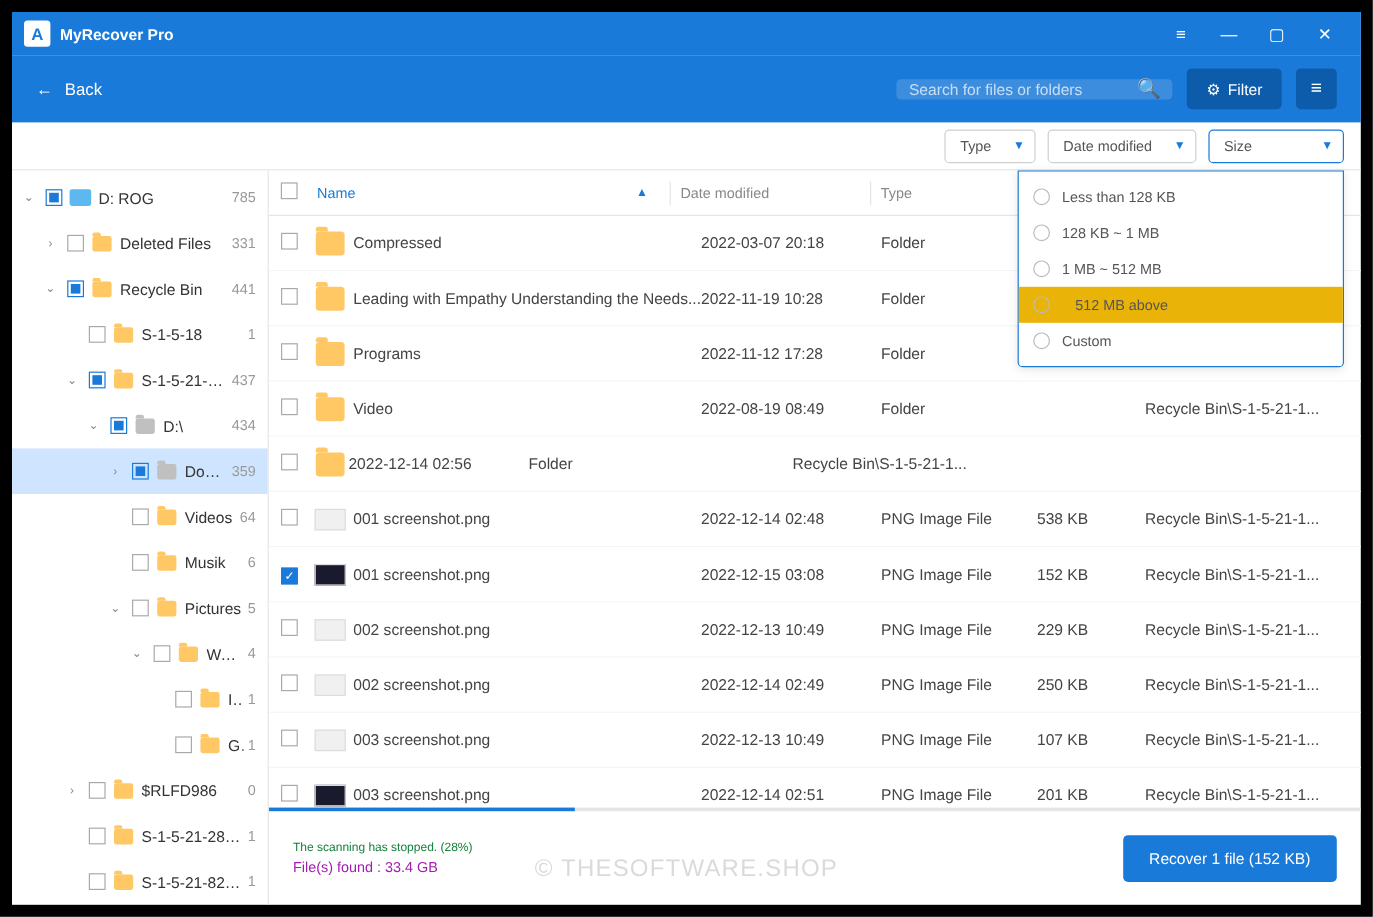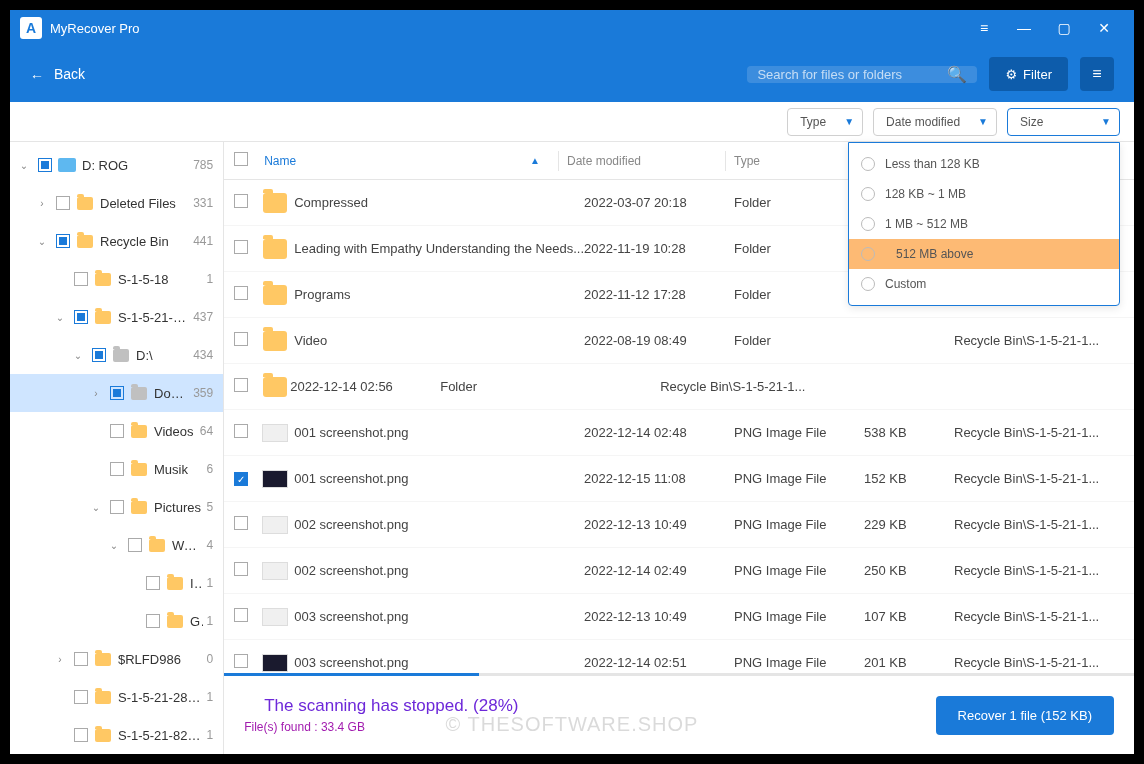--- a/index.html
+++ b/index.html
@@ -1,20 +1,20 @@
 <!DOCTYPE html>
 <html><head>
 <meta charset="utf-8">
 <style>
 * { margin: 0; padding: 0; box-sizing: border-box; font-family: 'Segoe UI', Arial, sans-serif; }
 body { background: #000; width: 1144px; height: 764px; overflow: hidden; position: relative; }
 .window { position: absolute; top: 10px; left: 10px; width: 1124px; height: 744px; background: #fff; display: flex; flex-direction: column; }
 .titlebar { height: 36px; background: #1a7ad9; display: flex; align-items: center; padding: 0 10px; color: #fff; }
 .app-icon { width: 22px; height: 22px; background: #fff; border-radius: 3px; display: flex; align-items: center; justify-content: center; color: #1a7ad9; font-weight: bold; font-size: 14px; margin-right: 8px; }
-.app-title { font-size: 13px; flex: 1; }
+.app-title { font-size: 13px; flex: 1; font-weight: bold; }
 .title-controls { display: flex; gap: 0; }
 .title-btn { width: 40px; height: 36px; display: flex; align-items: center; justify-content: center; cursor: pointer; color: #fff; font-size: 14px; }
 .toolbar { height: 56px; background: #1a7ad9; display: flex; align-items: center; padding: 0 20px; gap: 12px; }
 .back-btn { display: flex; align-items: center; gap: 10px; color: #fff; cursor: pointer; font-size: 14px; }
 .spacer { flex: 1; }
 .search-box { width: 230px; height: 17px; background: rgba(255,255,255,0.15); border-radius: 4px; display: flex; align-items: center; padding: 0 10px; }
 .search-box input { flex: 1; background: transparent; border: none; outline: none; color: #fff; font-size: 13px; }
 .search-box input::placeholder { color: rgba(255,255,255,0.7); }
 .search-icon { color: rgba(255,255,255,0.8); }
 .filter-btn { height: 34px; padding: 0 16px; background: #0d5cab; border-radius: 4px; display: flex; align-items: center; gap: 6px; color: #fff; cursor: pointer; font-size: 13px; }
@@ -58,26 +58,26 @@
 .thumb { width: 26px; height: 18px; background: #f0f0f0; border: 1px solid #ddd; font-size: 7px; display: flex; align-items: center; justify-content: center; color: #999; overflow: hidden; }
 .thumb.dark { background: #1a1a2e; }
 .row-name { flex: 1; padding-left: 4px; white-space: nowrap; overflow: hidden; text-overflow: ellipsis; }
 .row-date { width: 150px; }
 .row-type { width: 130px; }
 .row-size { width: 90px; }
 .row-path { width: 170px; white-space: nowrap; overflow: hidden; text-overflow: ellipsis; }
 .progress { height: 3px; background: #e5e5e5; position: relative; }
 .progress-bar { height: 100%; background: #1a7ad9; }
 .footer { height: 78px; display: flex; align-items: center; padding: 0 20px; justify-content: space-between; }
-.footer-text { font-size: 17px; color: #6d28d9; margin-left: 20px; }
+.footer-text { font-size: 10px; color: #15803d; }
 .footer-sub { font-size: 12px; color: #a21caf; margin-top: 4px; }
 .recover-btn { padding: 12px 22px; background: #1a7ad9; color: #fff; border-radius: 4px; cursor: pointer; font-size: 13px; }
 .size-dropdown { position: absolute; top: 40px; right: 14px; width: 272px; background: #fff; border: 1px solid #1a7ad9; border-radius: 0 0 4px 4px; z-index: 10; padding: 6px 0; box-shadow: 0 2px 8px rgba(0,0,0,0.1); }
 .size-option { height: 30px; display: flex; align-items: center; padding: 0 12px; gap: 10px; cursor: pointer; font-size: 12px; color: #555; }
-.size-option:hover, .size-option.hover { background: #fdba74; gap: 21px; }
+.size-option:hover, .size-option.hover { background: #eab308; gap: 21px; }
 .radio { width: 14px; height: 14px; border: 1.5px solid #bbb; border-radius: 50%; }
 .watermark { position: absolute; bottom: 18px; left: 50%; transform: translateX(-50%); font-size: 20px; color: rgba(150,150,150,0.35); font-weight: 400; letter-spacing: 1px; pointer-events: none; }
 .sort-arrow { color: #1a7ad9; font-size: 10px; margin-left: auto; margin-right: 10px; }
 </style>
 </head>
 <body>
 
 <div class="window">
   <div class="titlebar">
     <div class="app-icon">A</div>
@@ -374,21 +374,21 @@
     <div class="row-type">PNG Image File</div>
     <div class="row-size">538 KB</div>
     <div class="row-path">Recycle Bin\S-1-5-21-1...</div>
           </div>
           <div class="row">
             <div class="row-check"><span class="chk checked">✓</span></div>
     <div class="row-icon">
               <div class="thumb dark"></div>
             </div>
     <div class="row-name">001  screenshot.png</div>
-    <div class="row-date">2022-12-15 11:08</div>
+    <div class="row-date">2022-12-15 03:08</div>
     <div class="row-type">PNG Image File</div>
     <div class="row-size">152 KB</div>
     <div class="row-path">Recycle Bin\S-1-5-21-1...</div>
           </div>
           <div class="row">
             <div class="row-check"><span class="chk"></span></div>
     <div class="row-icon">
               <div class="thumb"></div>
             </div>
     <div class="row-name">002  screenshot.png</div>

